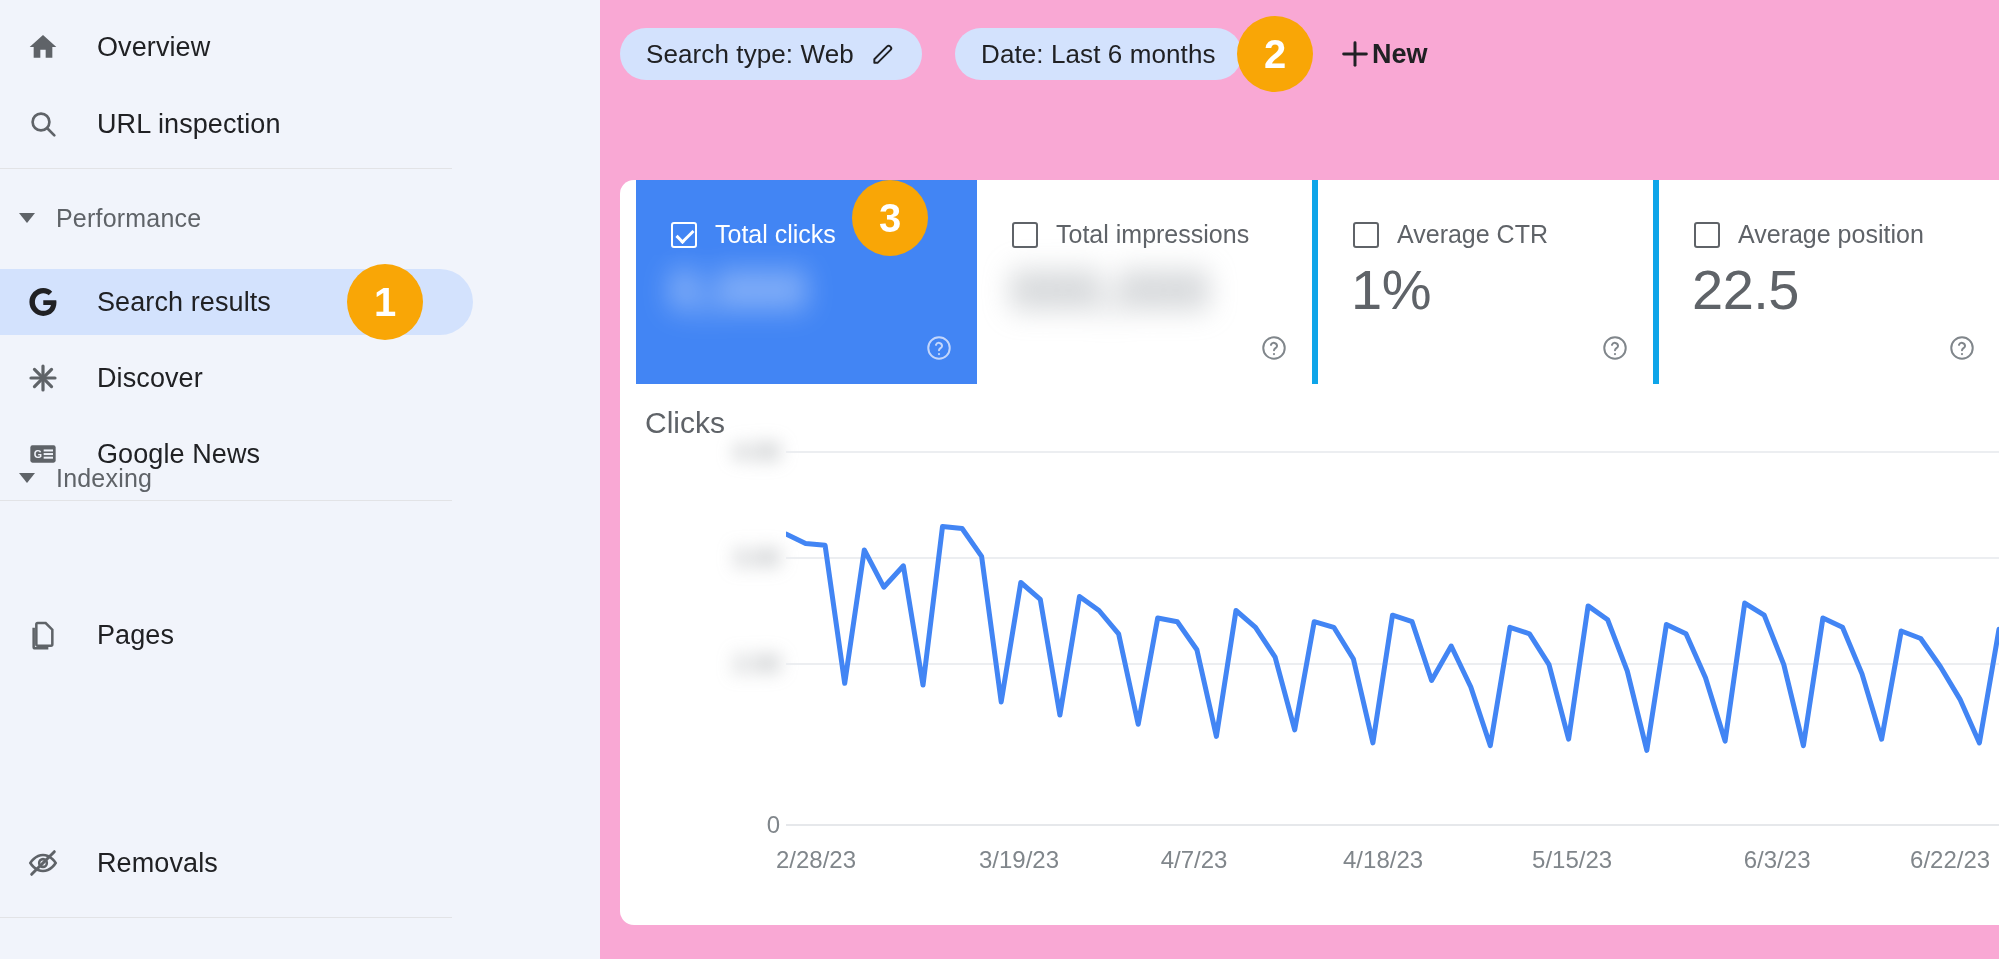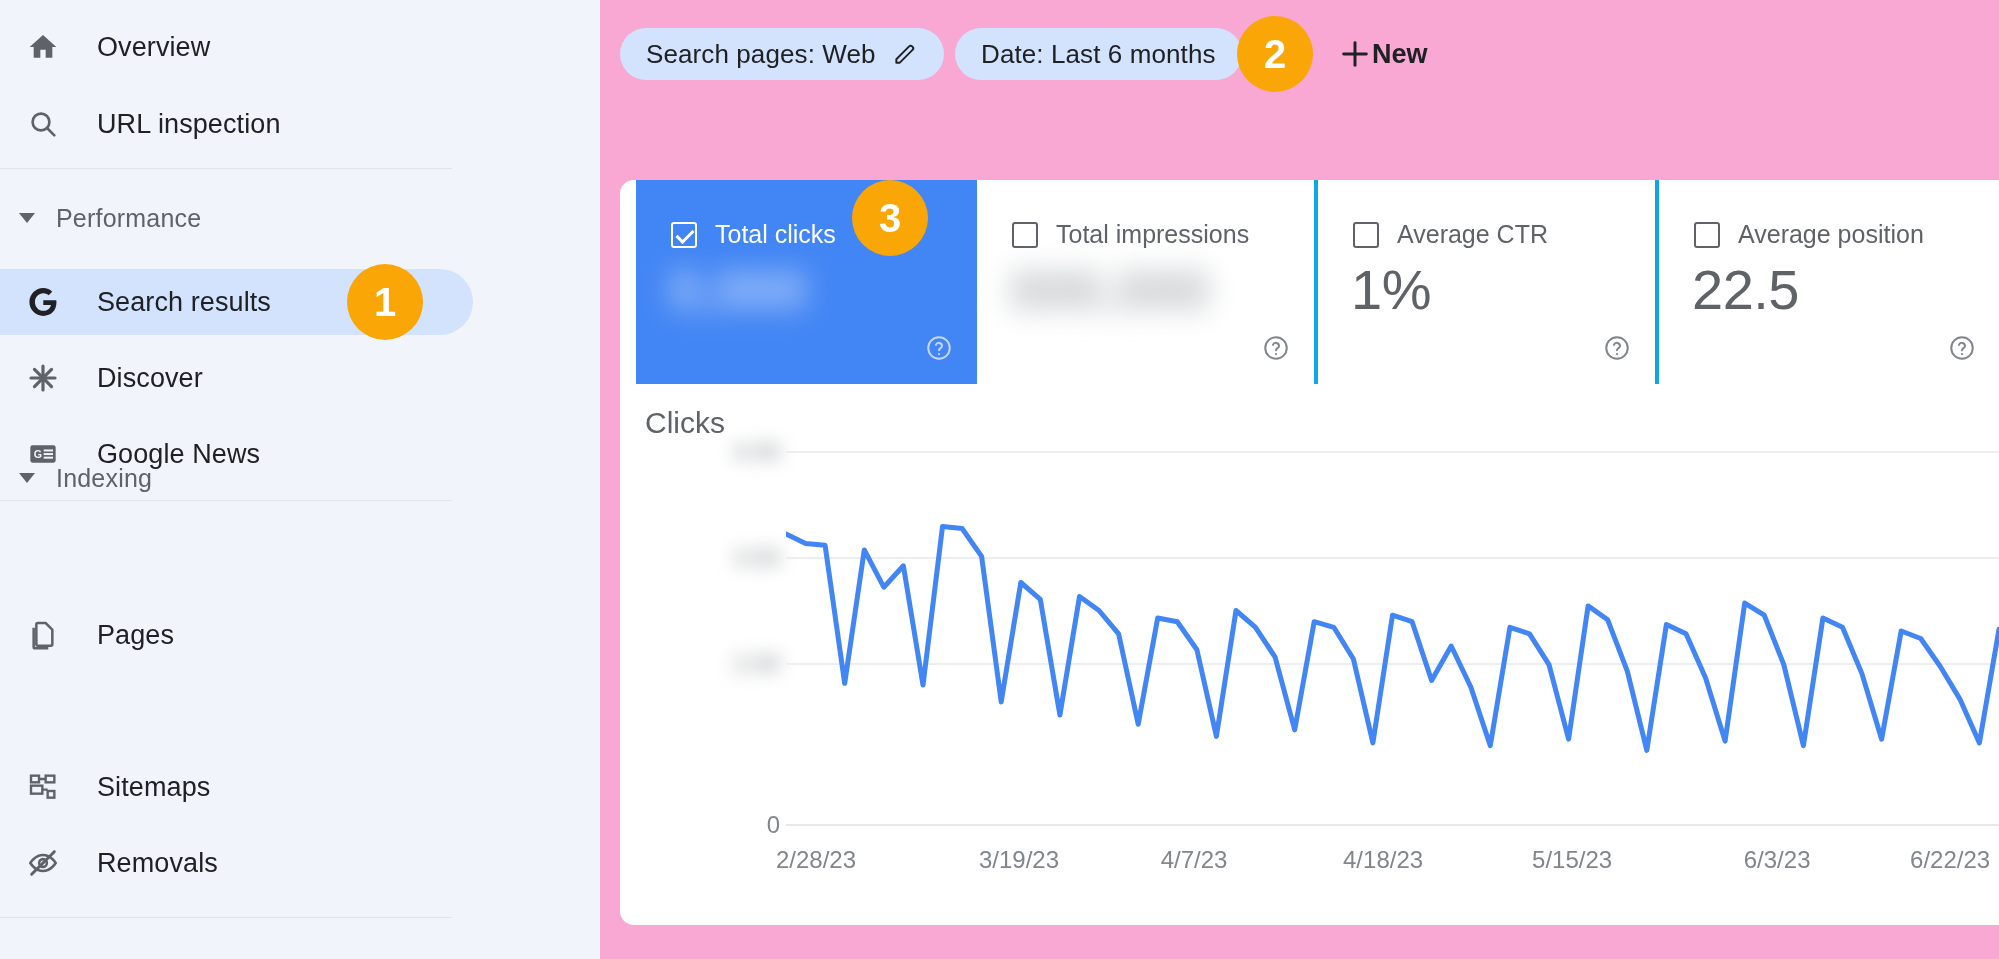--- a/index.html
+++ b/index.html
@@ -142,21 +142,21 @@
     left: 16px; top: 0;
     width: 1379px;
     height: 204px;
     display: flex;
   }
   .metric-card {
     position: relative;
     width: 341px;
     height: 204px;
     box-sizing: border-box;
-    border-right: 4px solid #0ea5e9;
+    border-right: 6px solid #0ea5e9;
     background: #ffffff;
     cursor: pointer;
   }
   .metric-card.selected {
     background: #4285f4;
     border-right: none;
   }
   .metric-head {
     position: absolute;
     left: 35px;
@@ -349,49 +349,37 @@
       <span class="nav-icon">
         <svg width="32" height="32" viewBox="0 0 24 24" fill="none" stroke="#5f6368" stroke-width="1.9">
             <path d="M8 3h6l5 5v11a1 1 0 0 1-1 1H8a1 1 0 0 1-1-1V4a1 1 0 0 1 1-1z"></path>
             <path d="M5 6.5V21a1 1 0 0 0 1 1h10"></path>
           </svg>
       </span>
       <span class="nav-label">Pages</span>
     </div>
 
 
-    <div class="nav-item" style="top:754px">
-      <span class="nav-icon">
-        <svg width="32" height="32" viewBox="0 0 24 24" fill="none" stroke="#5f6368" stroke-width="1.8">
-            <rect x="3" y="3.5" width="6" height="5"></rect>
-            <rect x="14" y="3.5" width="6.5" height="5"></rect>
-            <rect x="3" y="11" width="8.5" height="6"></rect>
-            <rect x="15.5" y="15" width="5" height="5"></rect>
-            <path d="M9 6h5M11.5 14h4"></path>
-          </svg>
-      </span>
-      <span class="nav-label">Sitemaps</span>
-    </div>
 
     <div class="nav-item" style="top:830px">
       <span class="nav-icon">
         <svg width="32" height="32" viewBox="0 0 24 24" fill="none" stroke="#5f6368" stroke-width="1.9">
             <path d="M2.5 12S6 6 12 6s9.5 6 9.5 6-3.5 6-9.5 6-9.5-6-9.5-6z"></path>
             <circle cx="12" cy="12" r="2.9"></circle>
             <line x1="3.5" y1="20.5" x2="20.5" y2="3.5" stroke-width="2.2" stroke-linecap="round"></line>
           </svg>
       </span>
       <span class="nav-label">Removals</span>
     </div>
 
     <div class="divider" style="top:917px"></div>
   </div>
 
   <div class="chip" style="left:620px; top:28px;">
-    <span class="chip-text">Search pages: Web</span>
+    <span class="chip-text">Search type: Web</span>
     <span class="chip-pencil">
       <svg width="26" height="26" viewBox="0 0 24 24" fill="none" stroke="#202124" stroke-width="1.8" stroke-linejoin="round">
           <path d="M4 20h3.2L19 8.2a2 2 0 0 0 0-2.8l-.4-.4a2 2 0 0 0-2.8 0L4 16.8z"></path>
         </svg>
     </span>
   </div>
 
   <div class="chip" style="left:955px; top:28px;">
     <span class="chip-text">Date: Last 6 months</span>
   </div>

